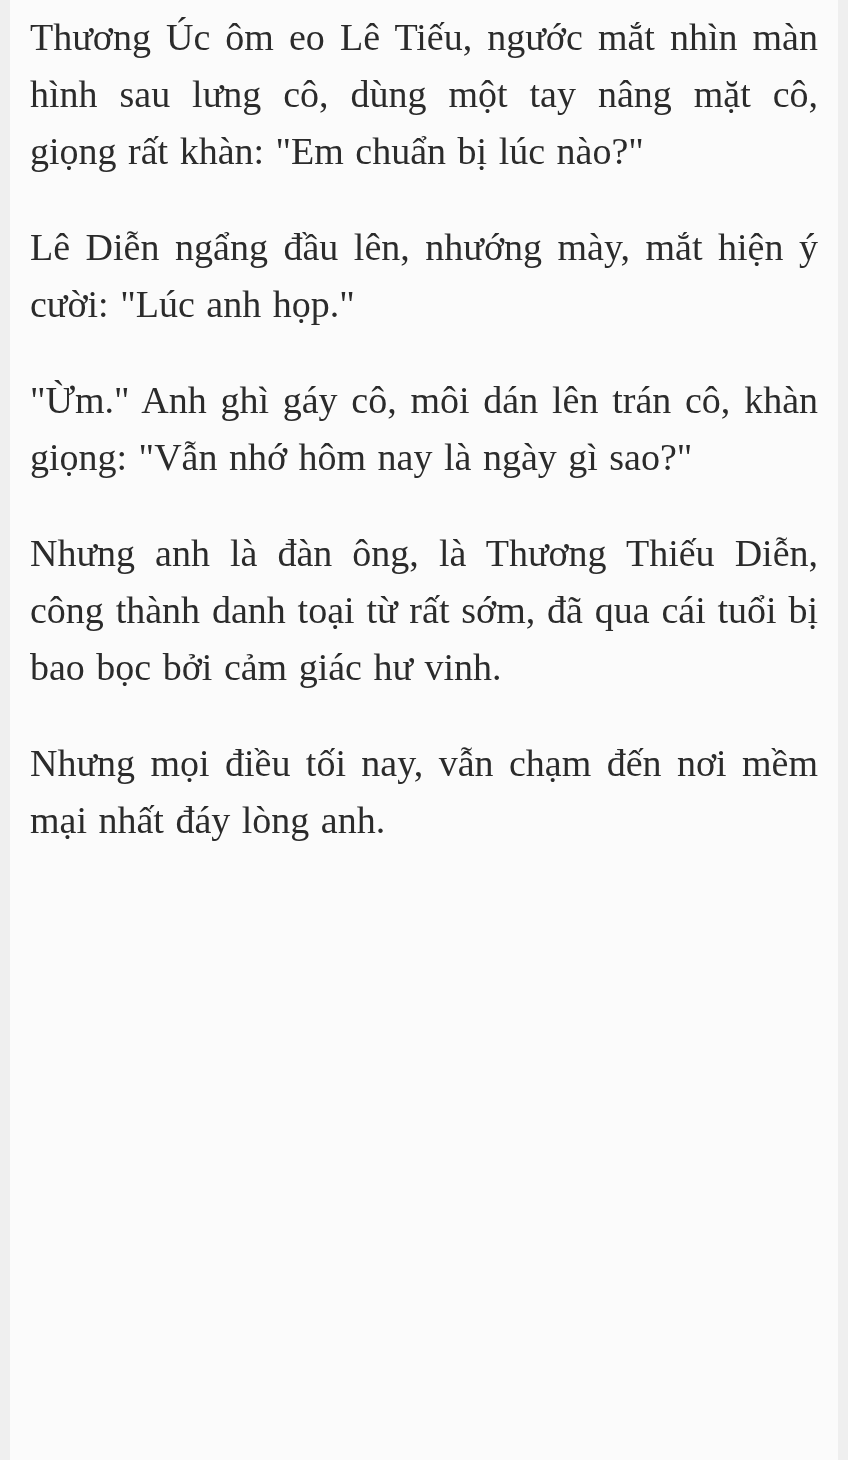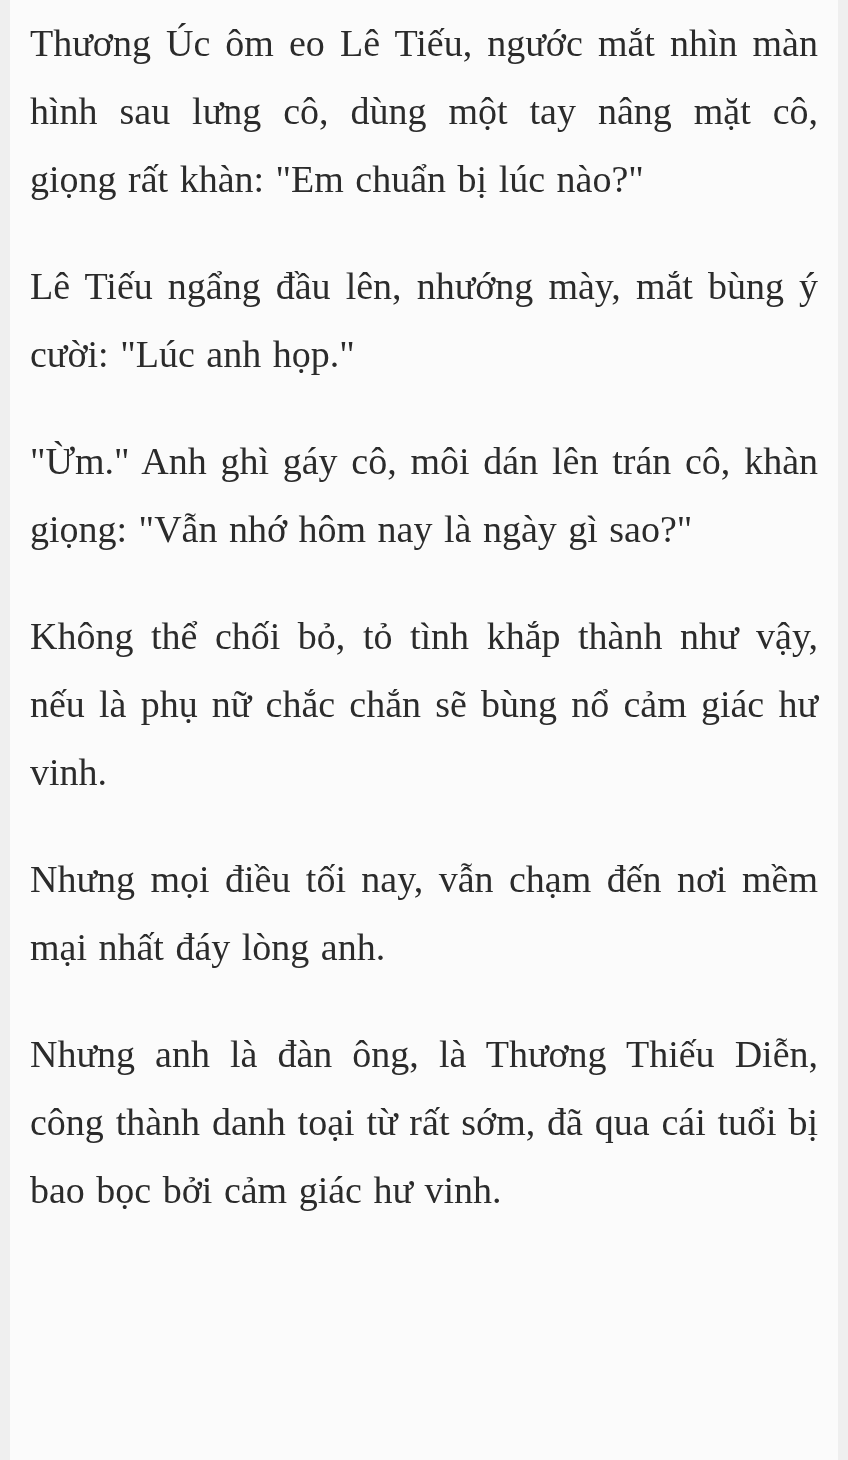--- a/index.html
+++ b/index.html
@@ -20,35 +20,34 @@
     left: 10px;
     top: 0;
     width: 828px;
     min-height: 1460px;
     background: #fbfbfb;
     box-sizing: border-box;
     padding: 9px 20px 20px 20px;
   }
   .paragraph {
     font-size: 38px;
-    line-height: 68px;
+    line-height: 57px;
     color: #2b2b2b;
     text-align: justify;
     margin: 0 0 39px 0;
     word-spacing: 2px;
   }
   .paragraph:last-child {
     margin-bottom: 0;
   }
 </style>
 </head>
 <body>
 
 <div class="viewport">
   <div class="page">
     <p class="paragraph">Thương Úc ôm eo Lê Tiếu, ngước mắt nhìn màn hình sau lưng cô, dùng một tay nâng mặt cô, giọng rất khàn: "Em chuẩn bị lúc nào?"</p>
-    <p class="paragraph">Lê Tiếu ngẩng đầu lên, nhướng mày, mắt bùng ý cười: "Lúc anh họp."</p>
+    <p class="paragraph">Lê Diễn ngẩng đầu lên, nhướng mày, mắt hiện ý cười: "Lúc anh họp."</p>
     <p class="paragraph">"Ừm." Anh ghì gáy cô, môi dán lên trán cô, khàn giọng: "Vẫn nhớ hôm nay là ngày gì sao?"</p>
-    <p class="paragraph">Không thể chối bỏ, tỏ tình khắp thành như vậy, nếu là phụ nữ chắc chắn sẽ bùng nổ cảm giác hư vinh.</p>
+    <p class="paragraph">Nhưng anh là đàn ông, là Thương Thiếu Diễn, công thành danh toại từ rất sớm, đã qua cái tuổi bị bao bọc bởi cảm giác hư vinh.</p>
     <p class="paragraph">Nhưng mọi điều tối nay, vẫn chạm đến nơi mềm mại nhất đáy lòng anh.</p>
-    <p class="paragraph">Nhưng anh là đàn ông, là Thương Thiếu Diễn, công thành danh toại từ rất sớm, đã qua cái tuổi bị bao bọc bởi cảm giác hư vinh.</p>
   </div>
 </div>
 
 </body></html>

